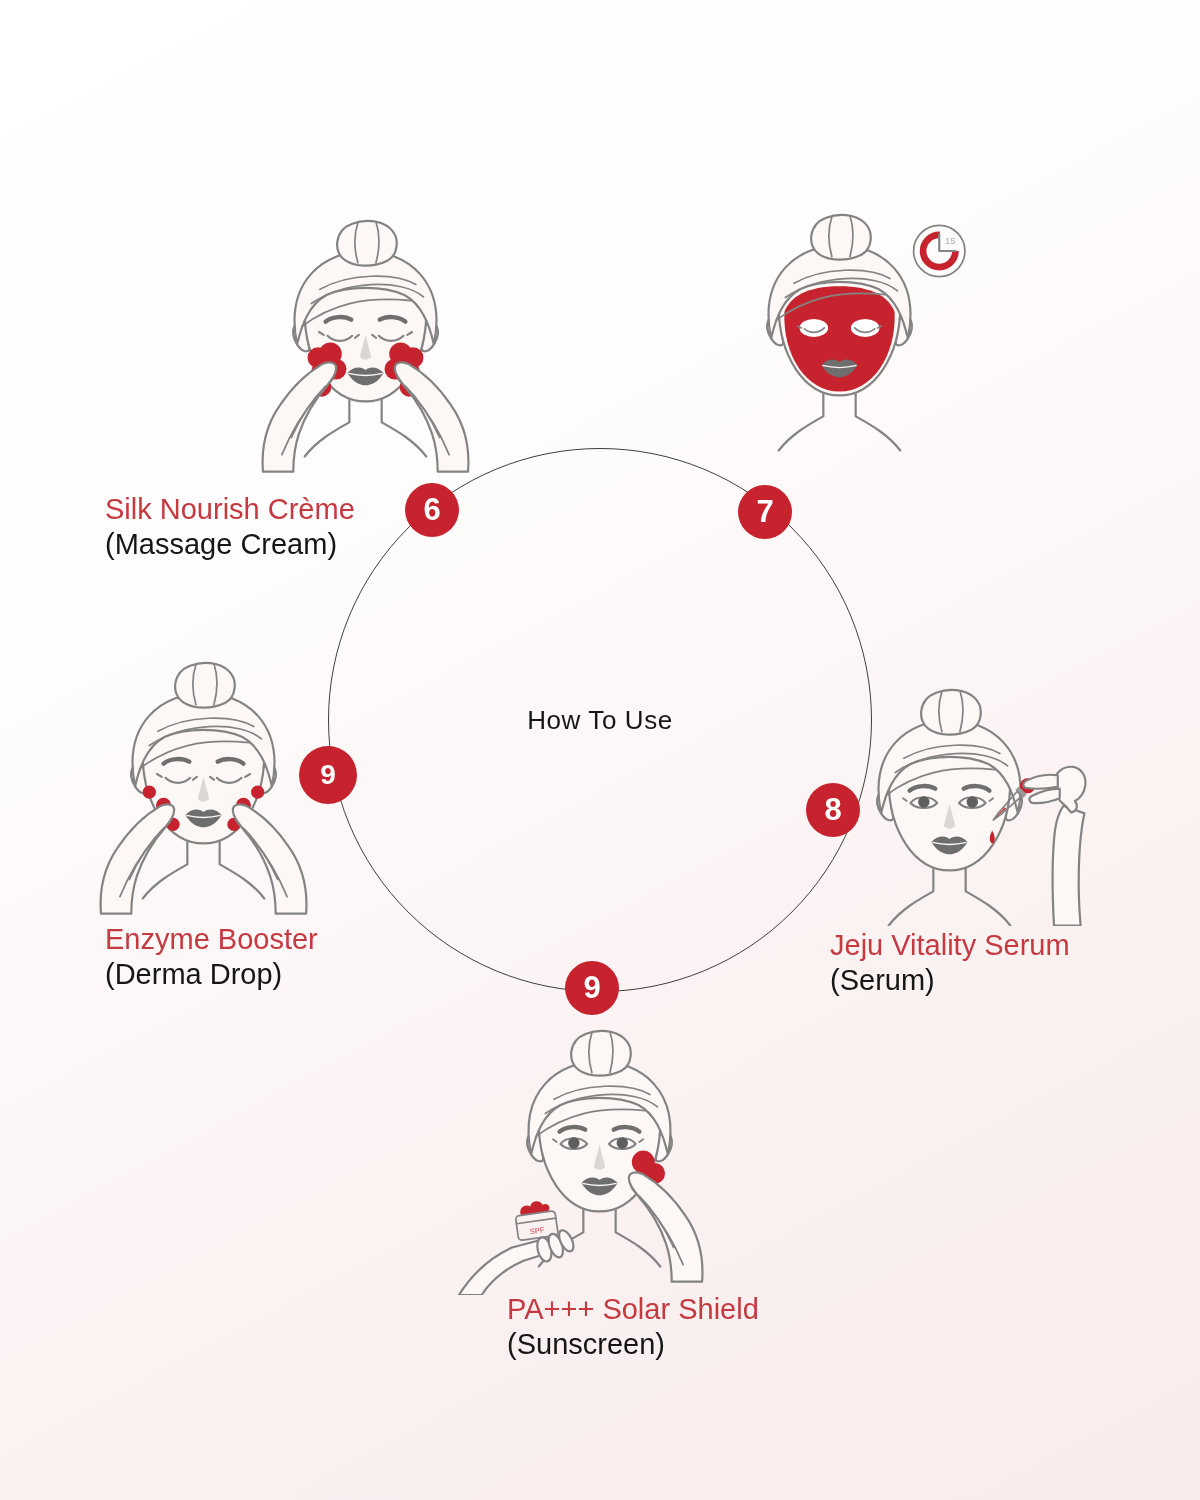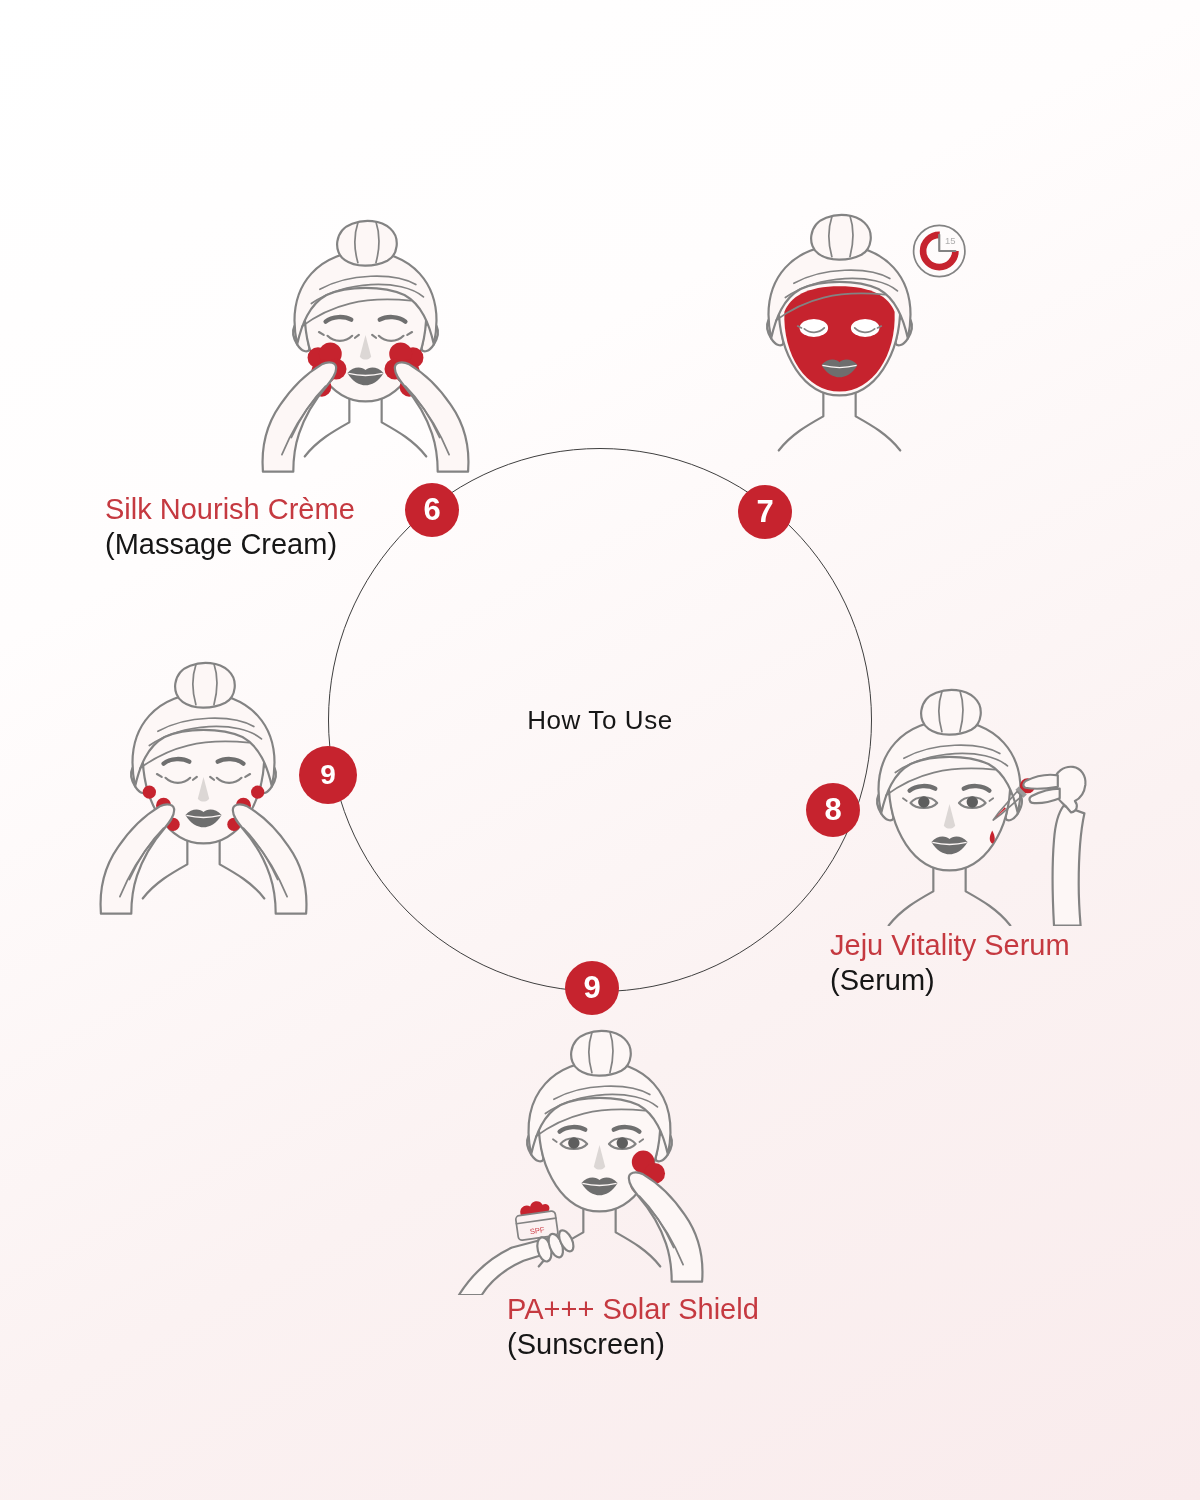--- a/index.html
+++ b/index.html
@@ -281,14 +281,18 @@
     <div class="type">(Massage Cream)</div>
   </div>
   <div class="step-label l8">
     <div class="name">Jeju Vitality Serum</div>
     <div class="type">(Serum)</div>
   </div>
   <div class="step-label l9">
     <div class="name">PA+++ Solar Shield</div>
     <div class="type">(Sunscreen)</div>
   </div>
+  <div class="step-label l10">
+    <div class="name">Enzyme Booster</div>
+    <div class="type">(Derma Drop)</div>
+  </div>
 
 </div>
 
 </body></html>

